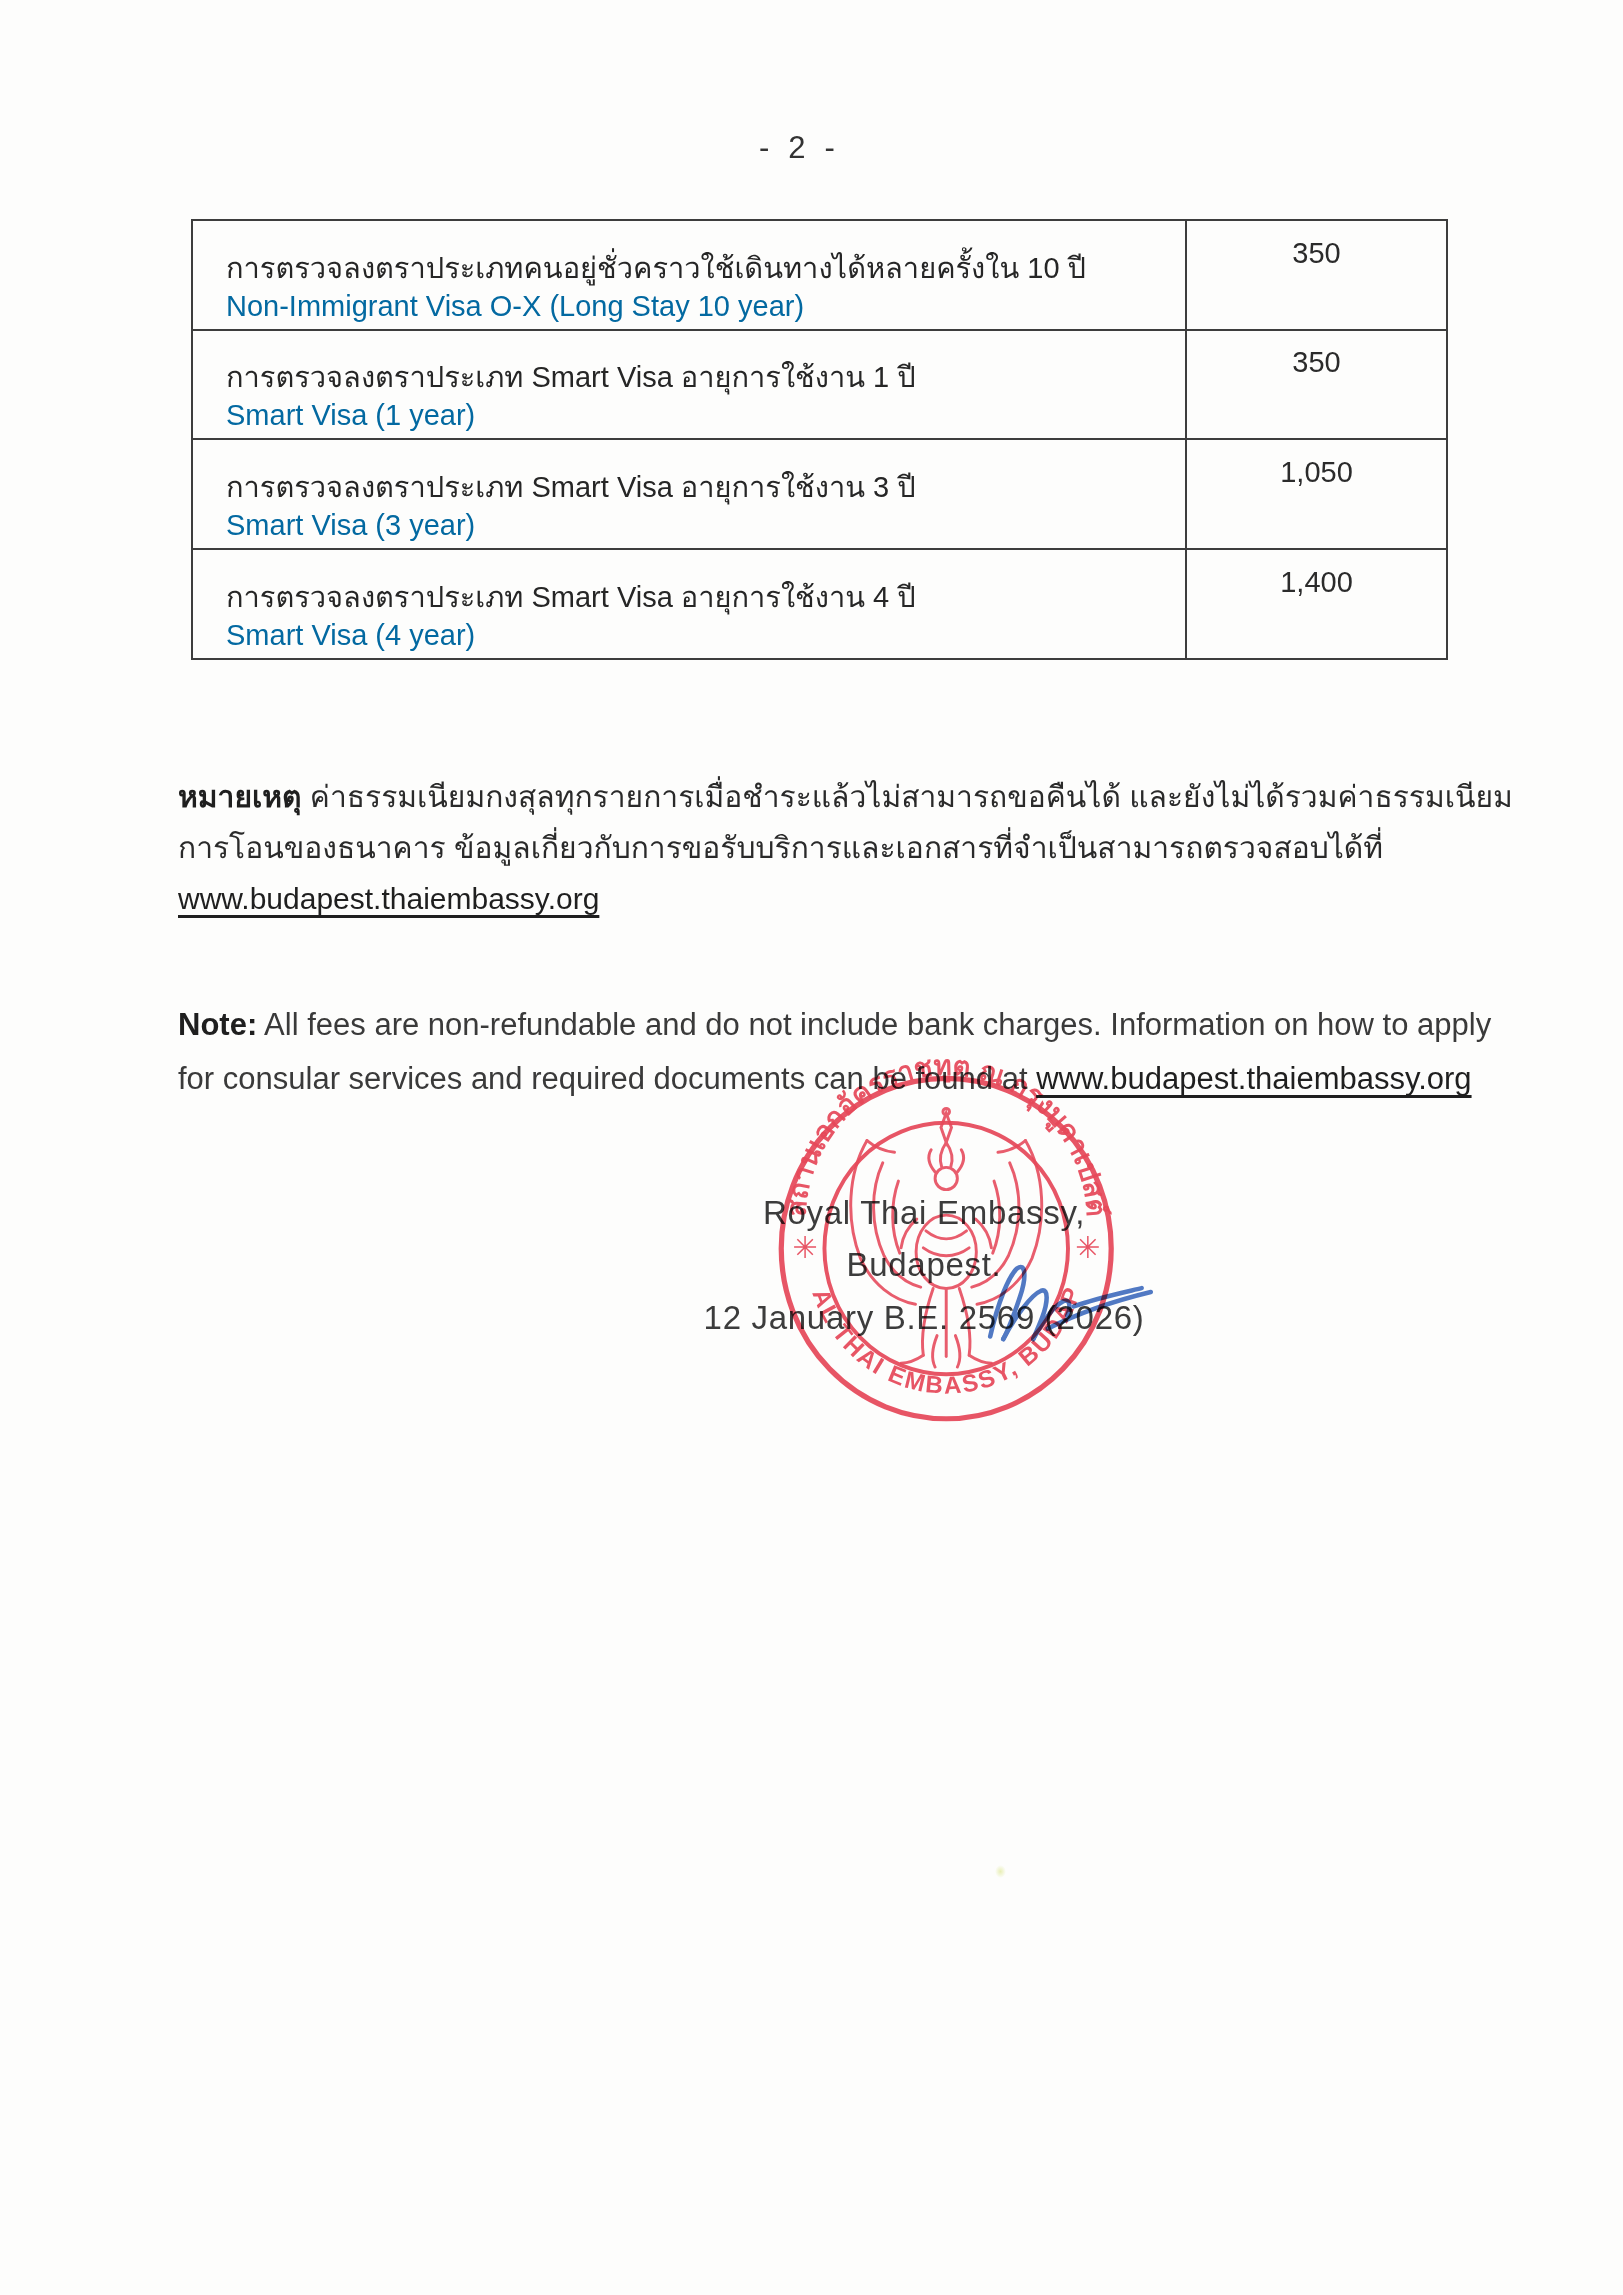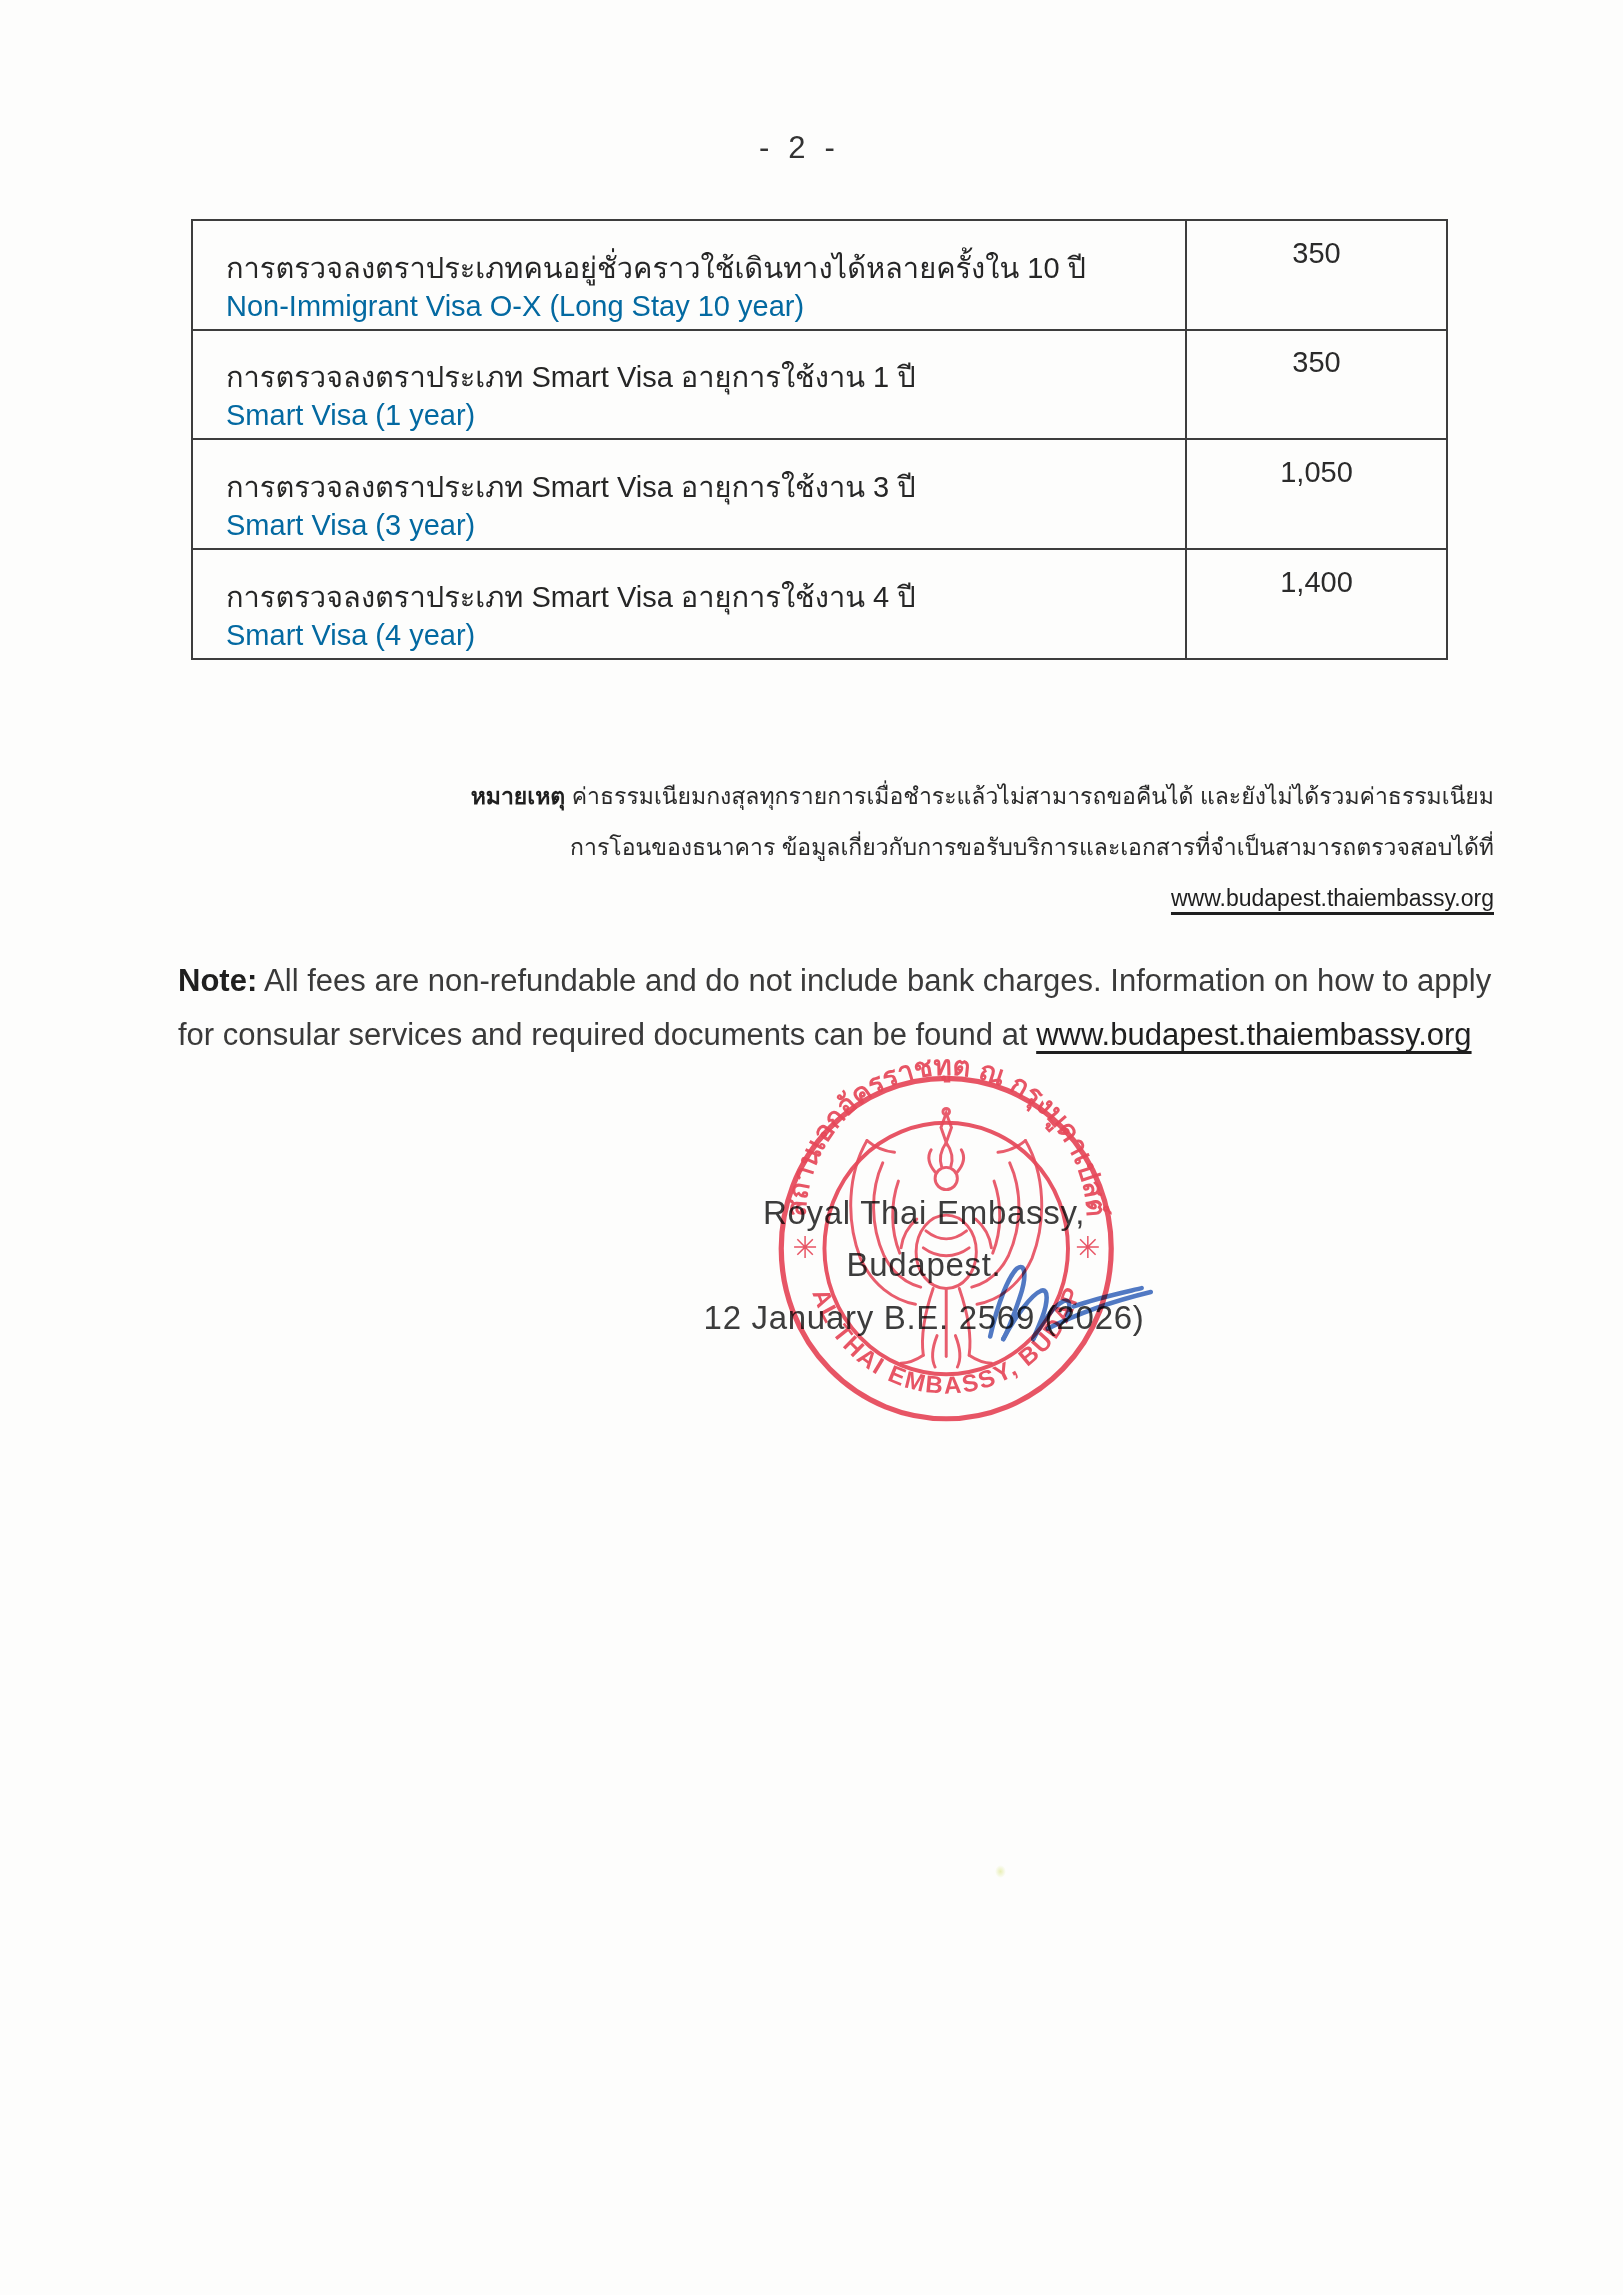--- a/index.html
+++ b/index.html
@@ -28,24 +28,24 @@
     padding:12px;
   }
   .fee-table .desc-cell{width:946px;height:96px;padding:6.5px 13px 5.2px 33px;}
   .fee-table .fee-cell{text-align:center;padding-top:15.7px;font-size:29px;color:#2b2b2b;}
   .desc-inner{display:flex;flex-direction:column;justify-content:flex-end;height:100%;}
   .thai-line{font-size:29px;line-height:41px;color:#262626;}
   .eng-line{font-size:29px;line-height:35px;color:#0369a1;}
   
   .thai-note{
     position:absolute;left:178px;top:771px;width:1316px;
-    font-size:23px;line-height:51px;color:#2a2a2a;text-align:right;
+    font-size:30px;line-height:51px;color:#2a2a2a;
   }
   .eng-note{
-    position:absolute;left:178px;top:954px;width:1316px;
+    position:absolute;left:178px;top:998px;width:1316px;
     font-size:31px;line-height:54px;color:#3a3a3a;
   }
   .b{font-weight:bold;color:#1f1f1f;}
   .url{
     font-weight:normal;color:#1f1f1f;
     text-decoration:underline;
     text-decoration-thickness:2.6px;
     text-underline-offset:5.9px;
   }
   .note-line{white-space:nowrap;}

